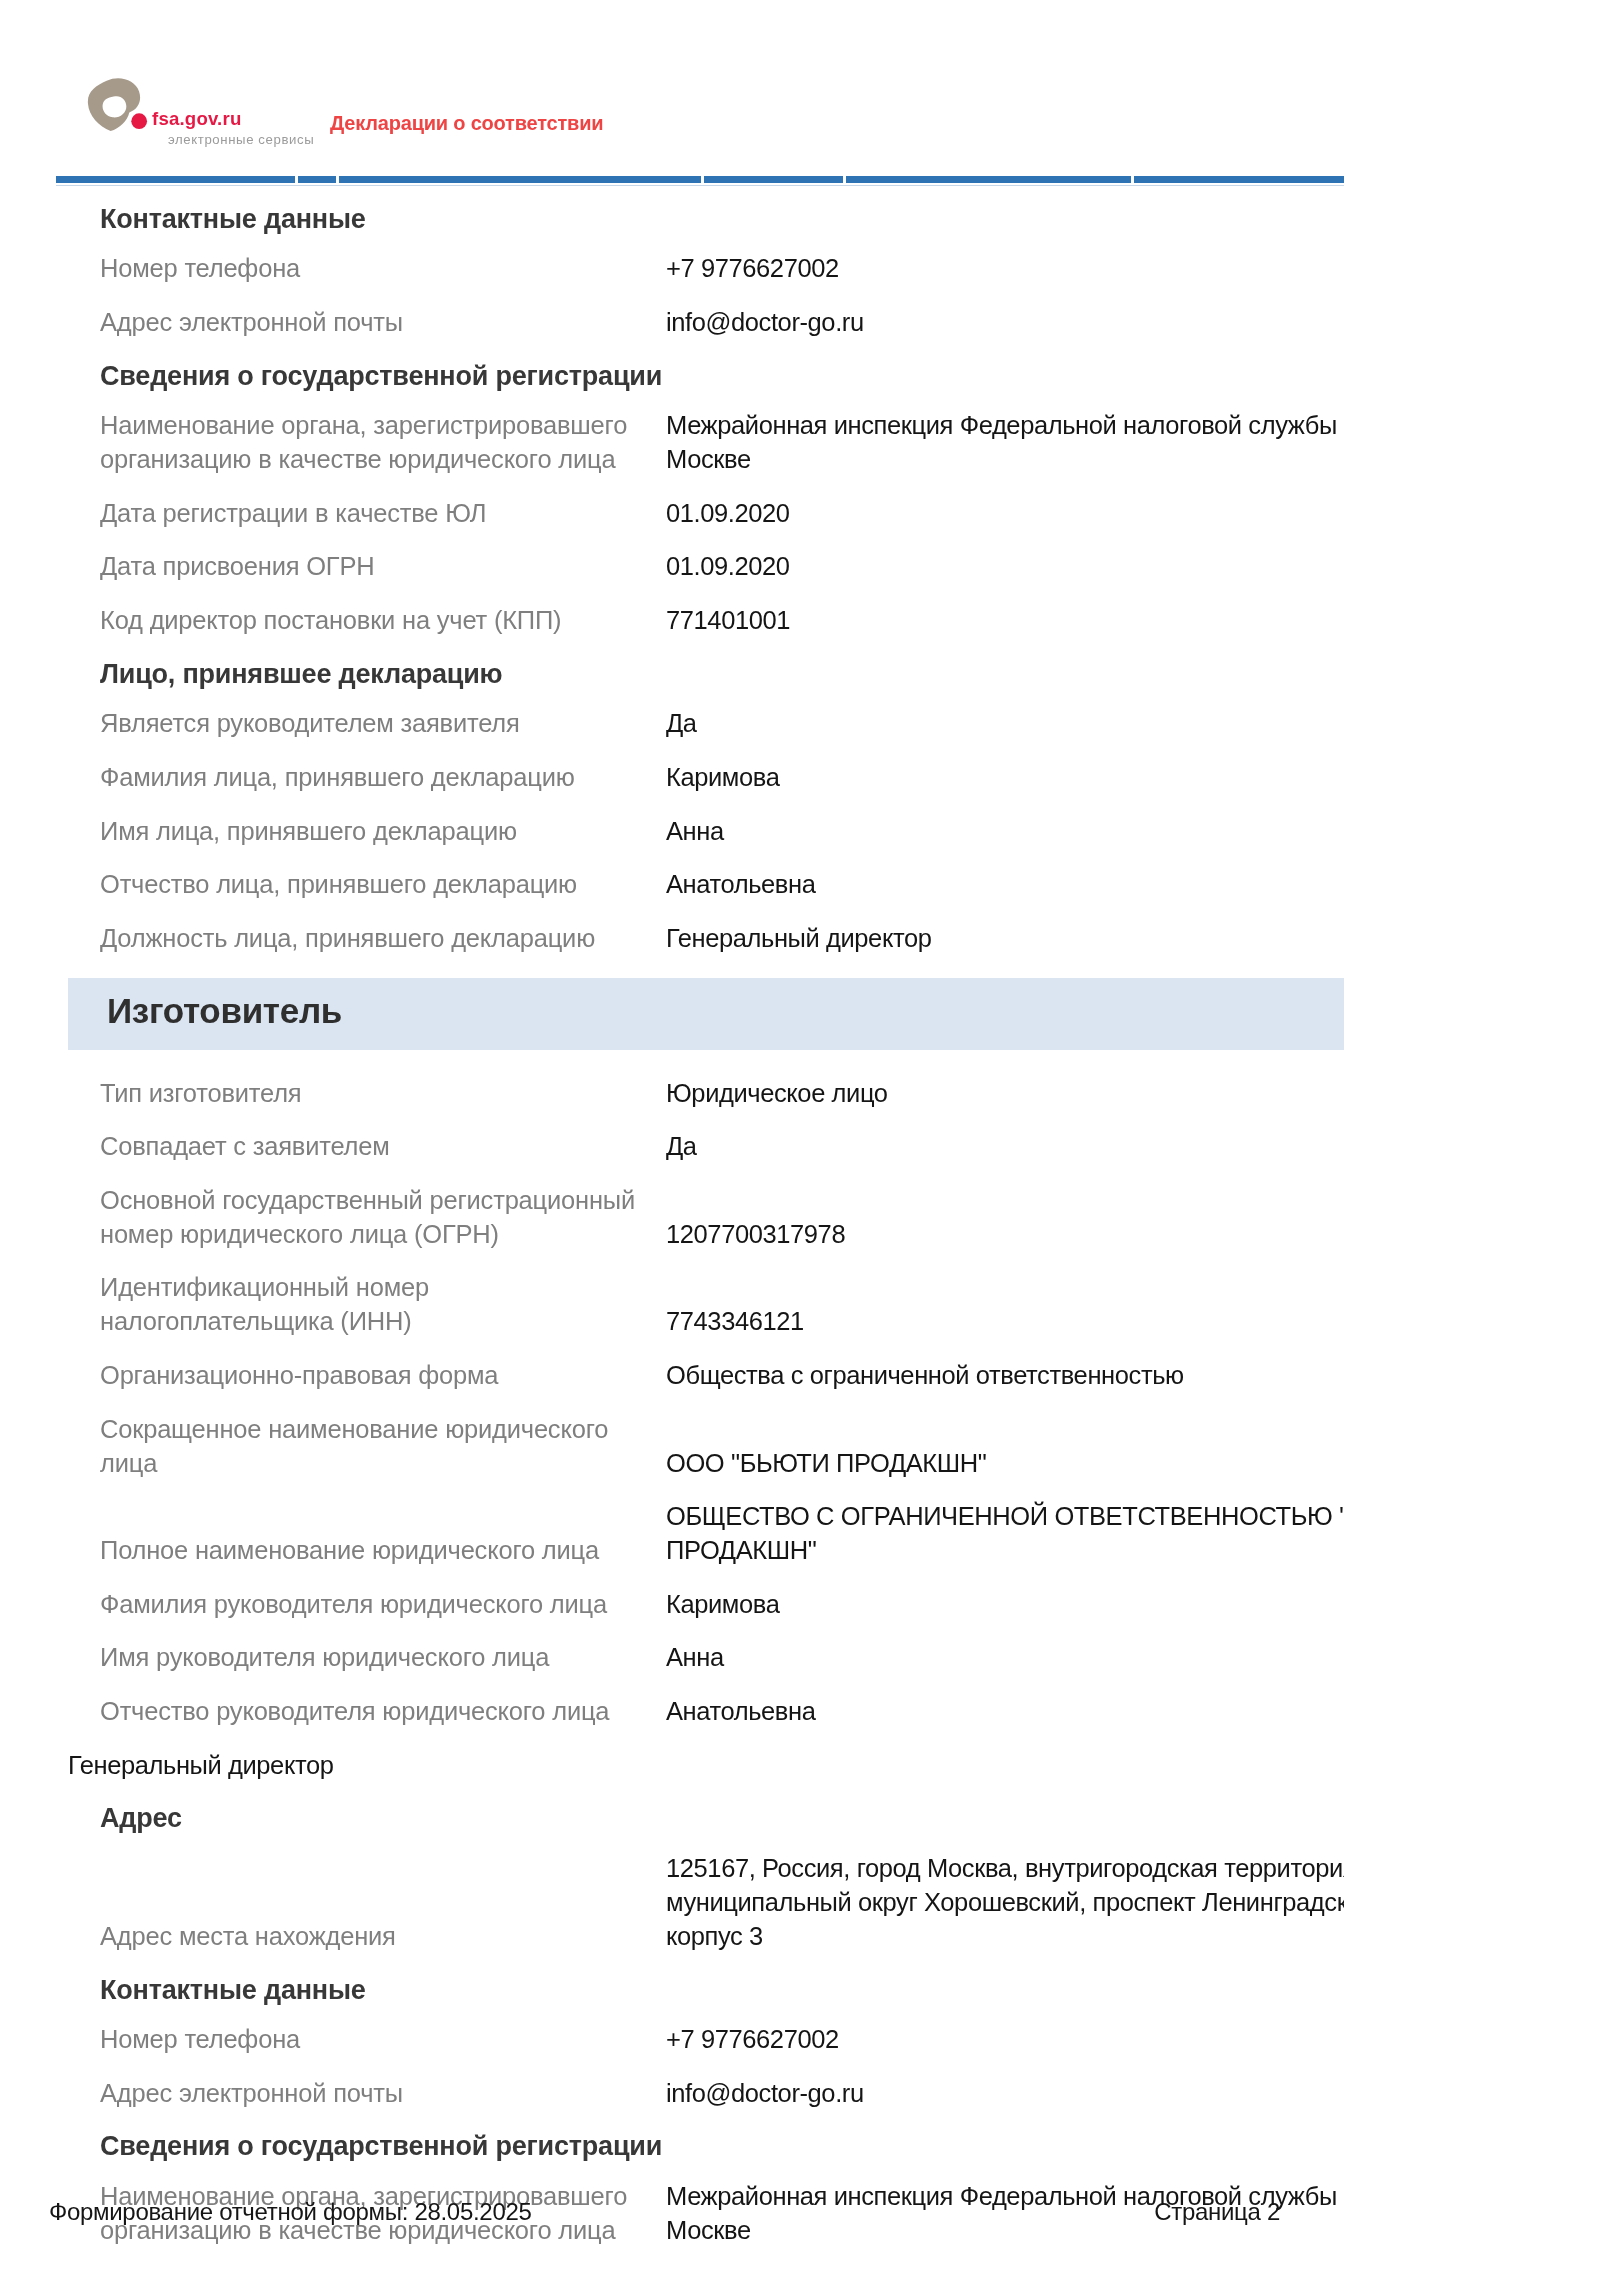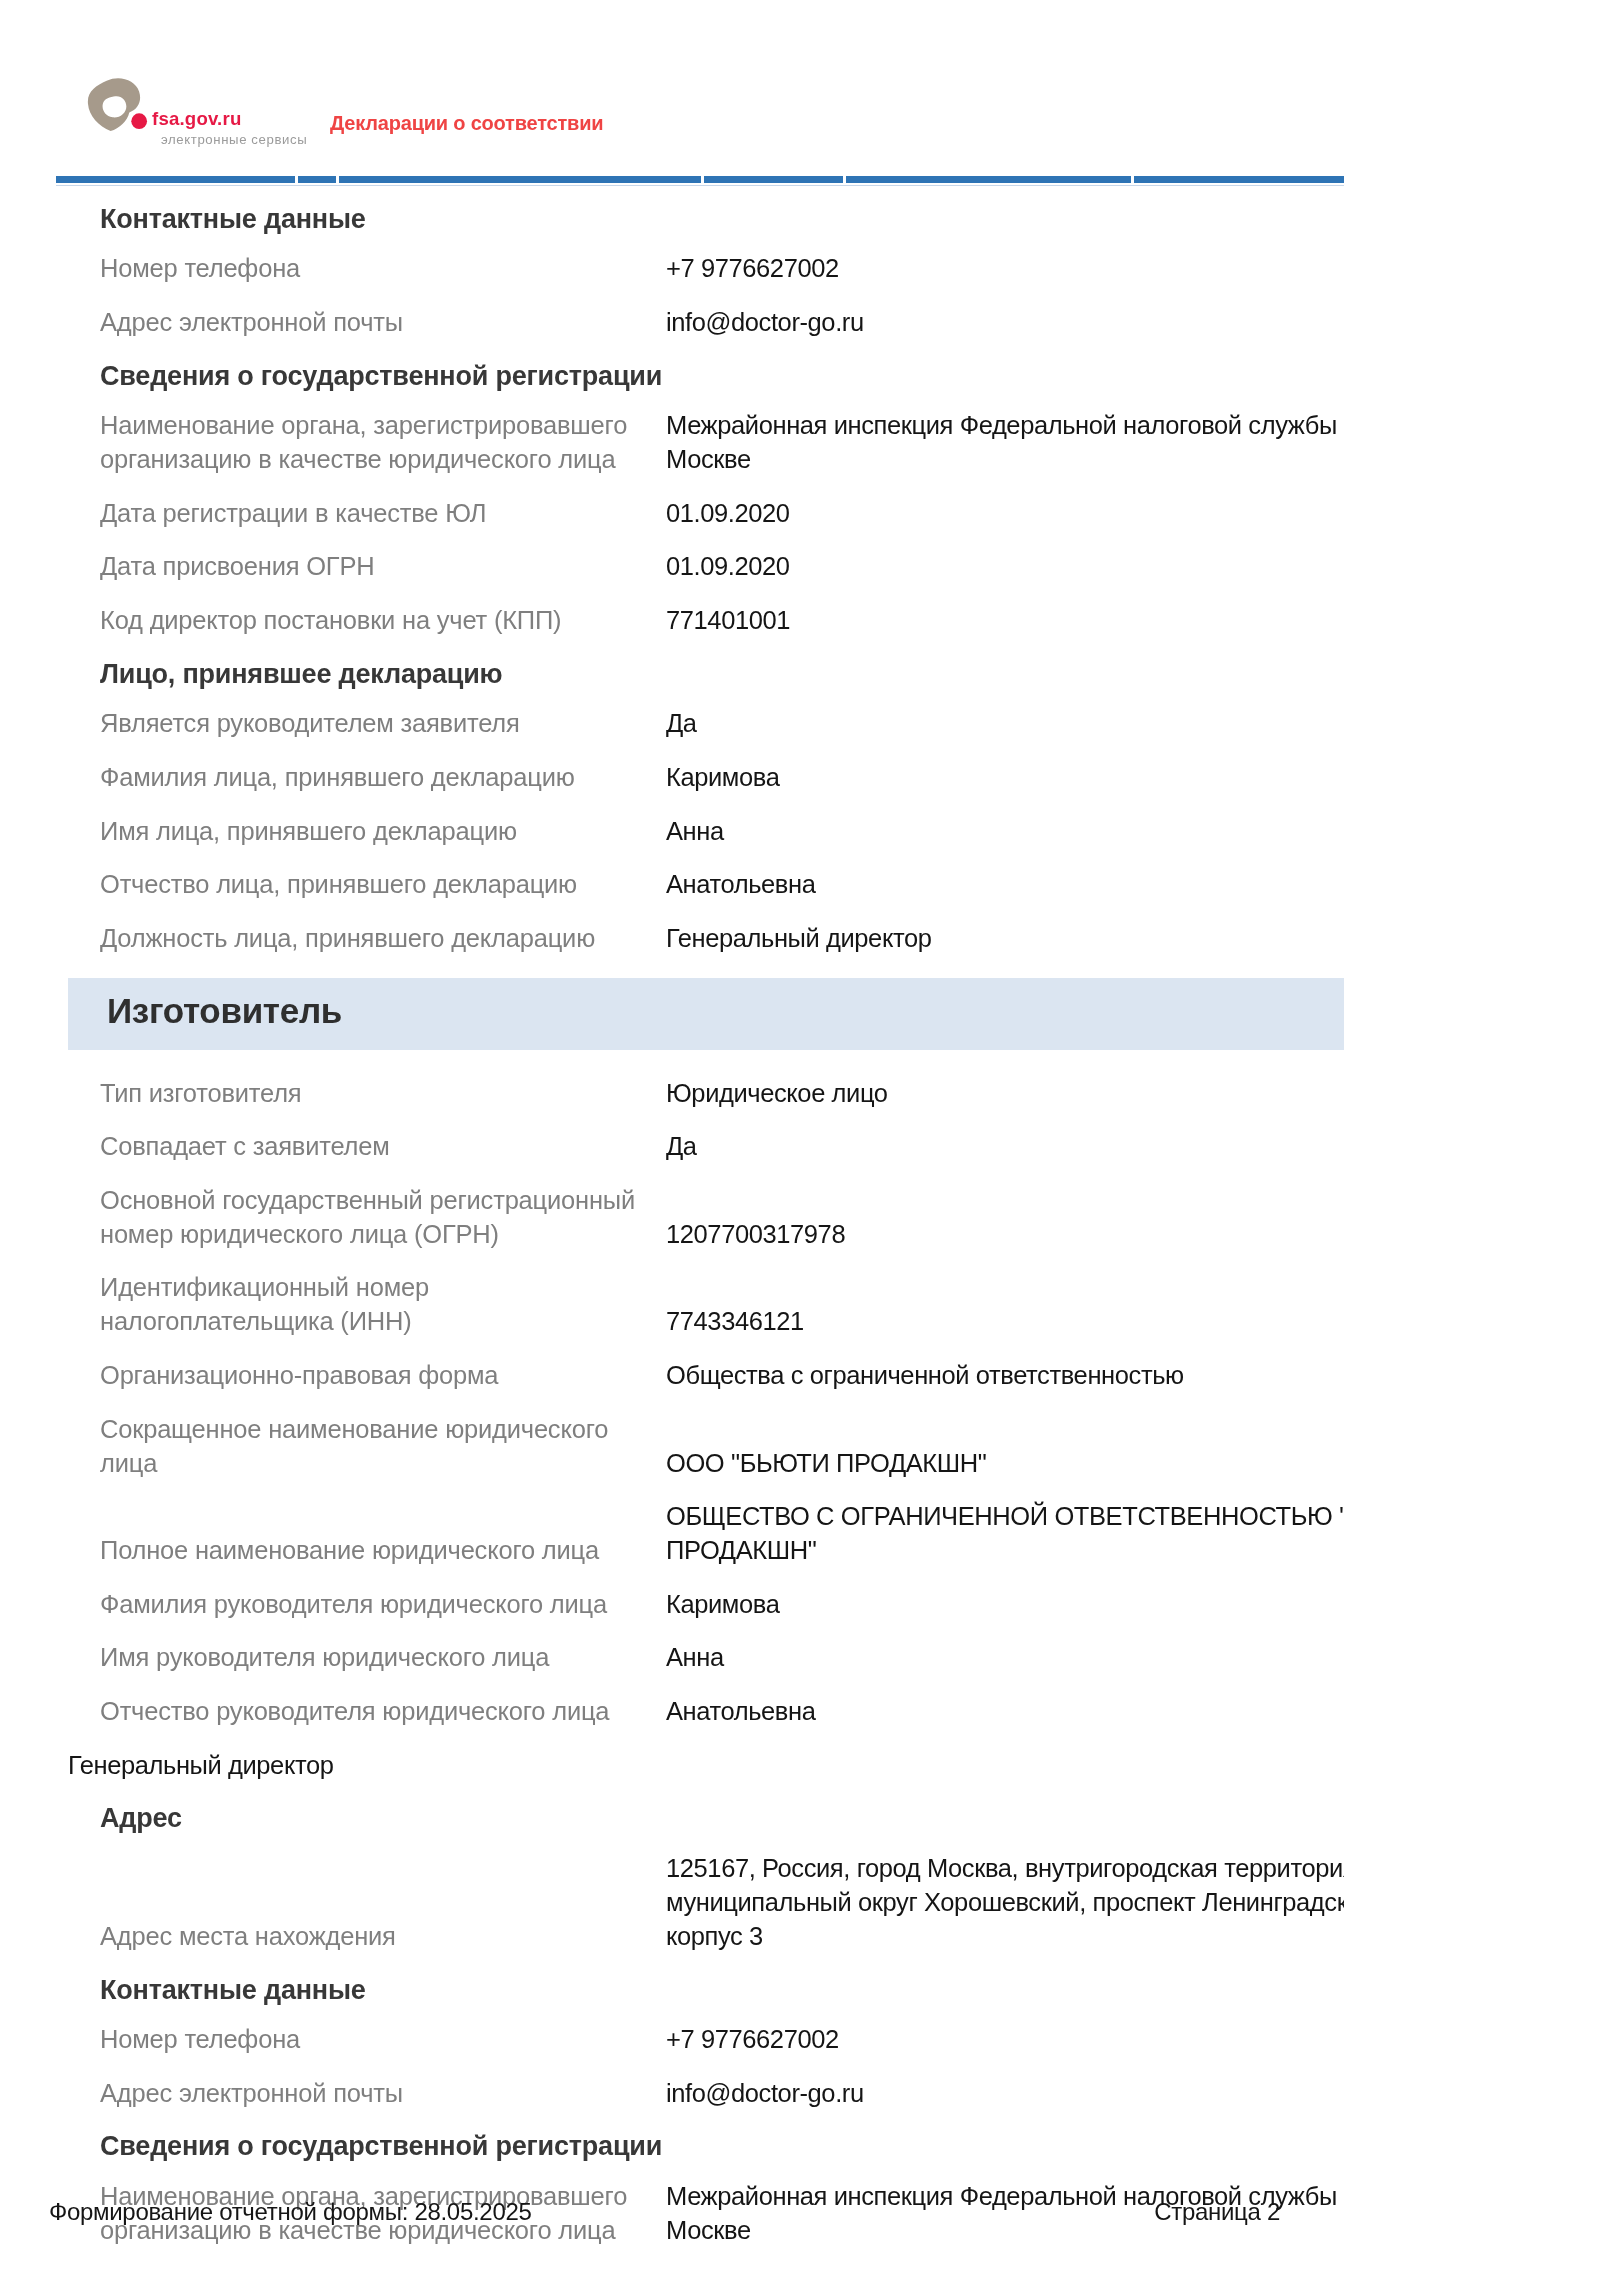--- a/index.html
+++ b/index.html
@@ -24,21 +24,21 @@
 
   
   .brand{position:absolute;left:84px;top:76px;width:255px;height:78px;}
   .brand svg{position:absolute;left:0;top:0;}
   .brand-domain{
     position:absolute;left:68px;top:32px;
     font-size:18.6px;font-weight:bold;color:var(--logo-red);
     letter-spacing:0.2px;
   }
   .brand-tagline{
-    position:absolute;left:77px;top:56px;
+    position:absolute;left:84px;top:56px;
     font-size:13.2px;color:var(--logo-sub);letter-spacing:0.6px;
   }
   .page-title{
     position:absolute;left:330px;top:80px;
     font-size:20px;font-weight:bold;color:#ef4444;
     letter-spacing:-0.2px;
     margin-top:32px;
   }
   .header-rule{
     position:absolute;left:56px;top:176px;width:1505px;height:6.9px;

